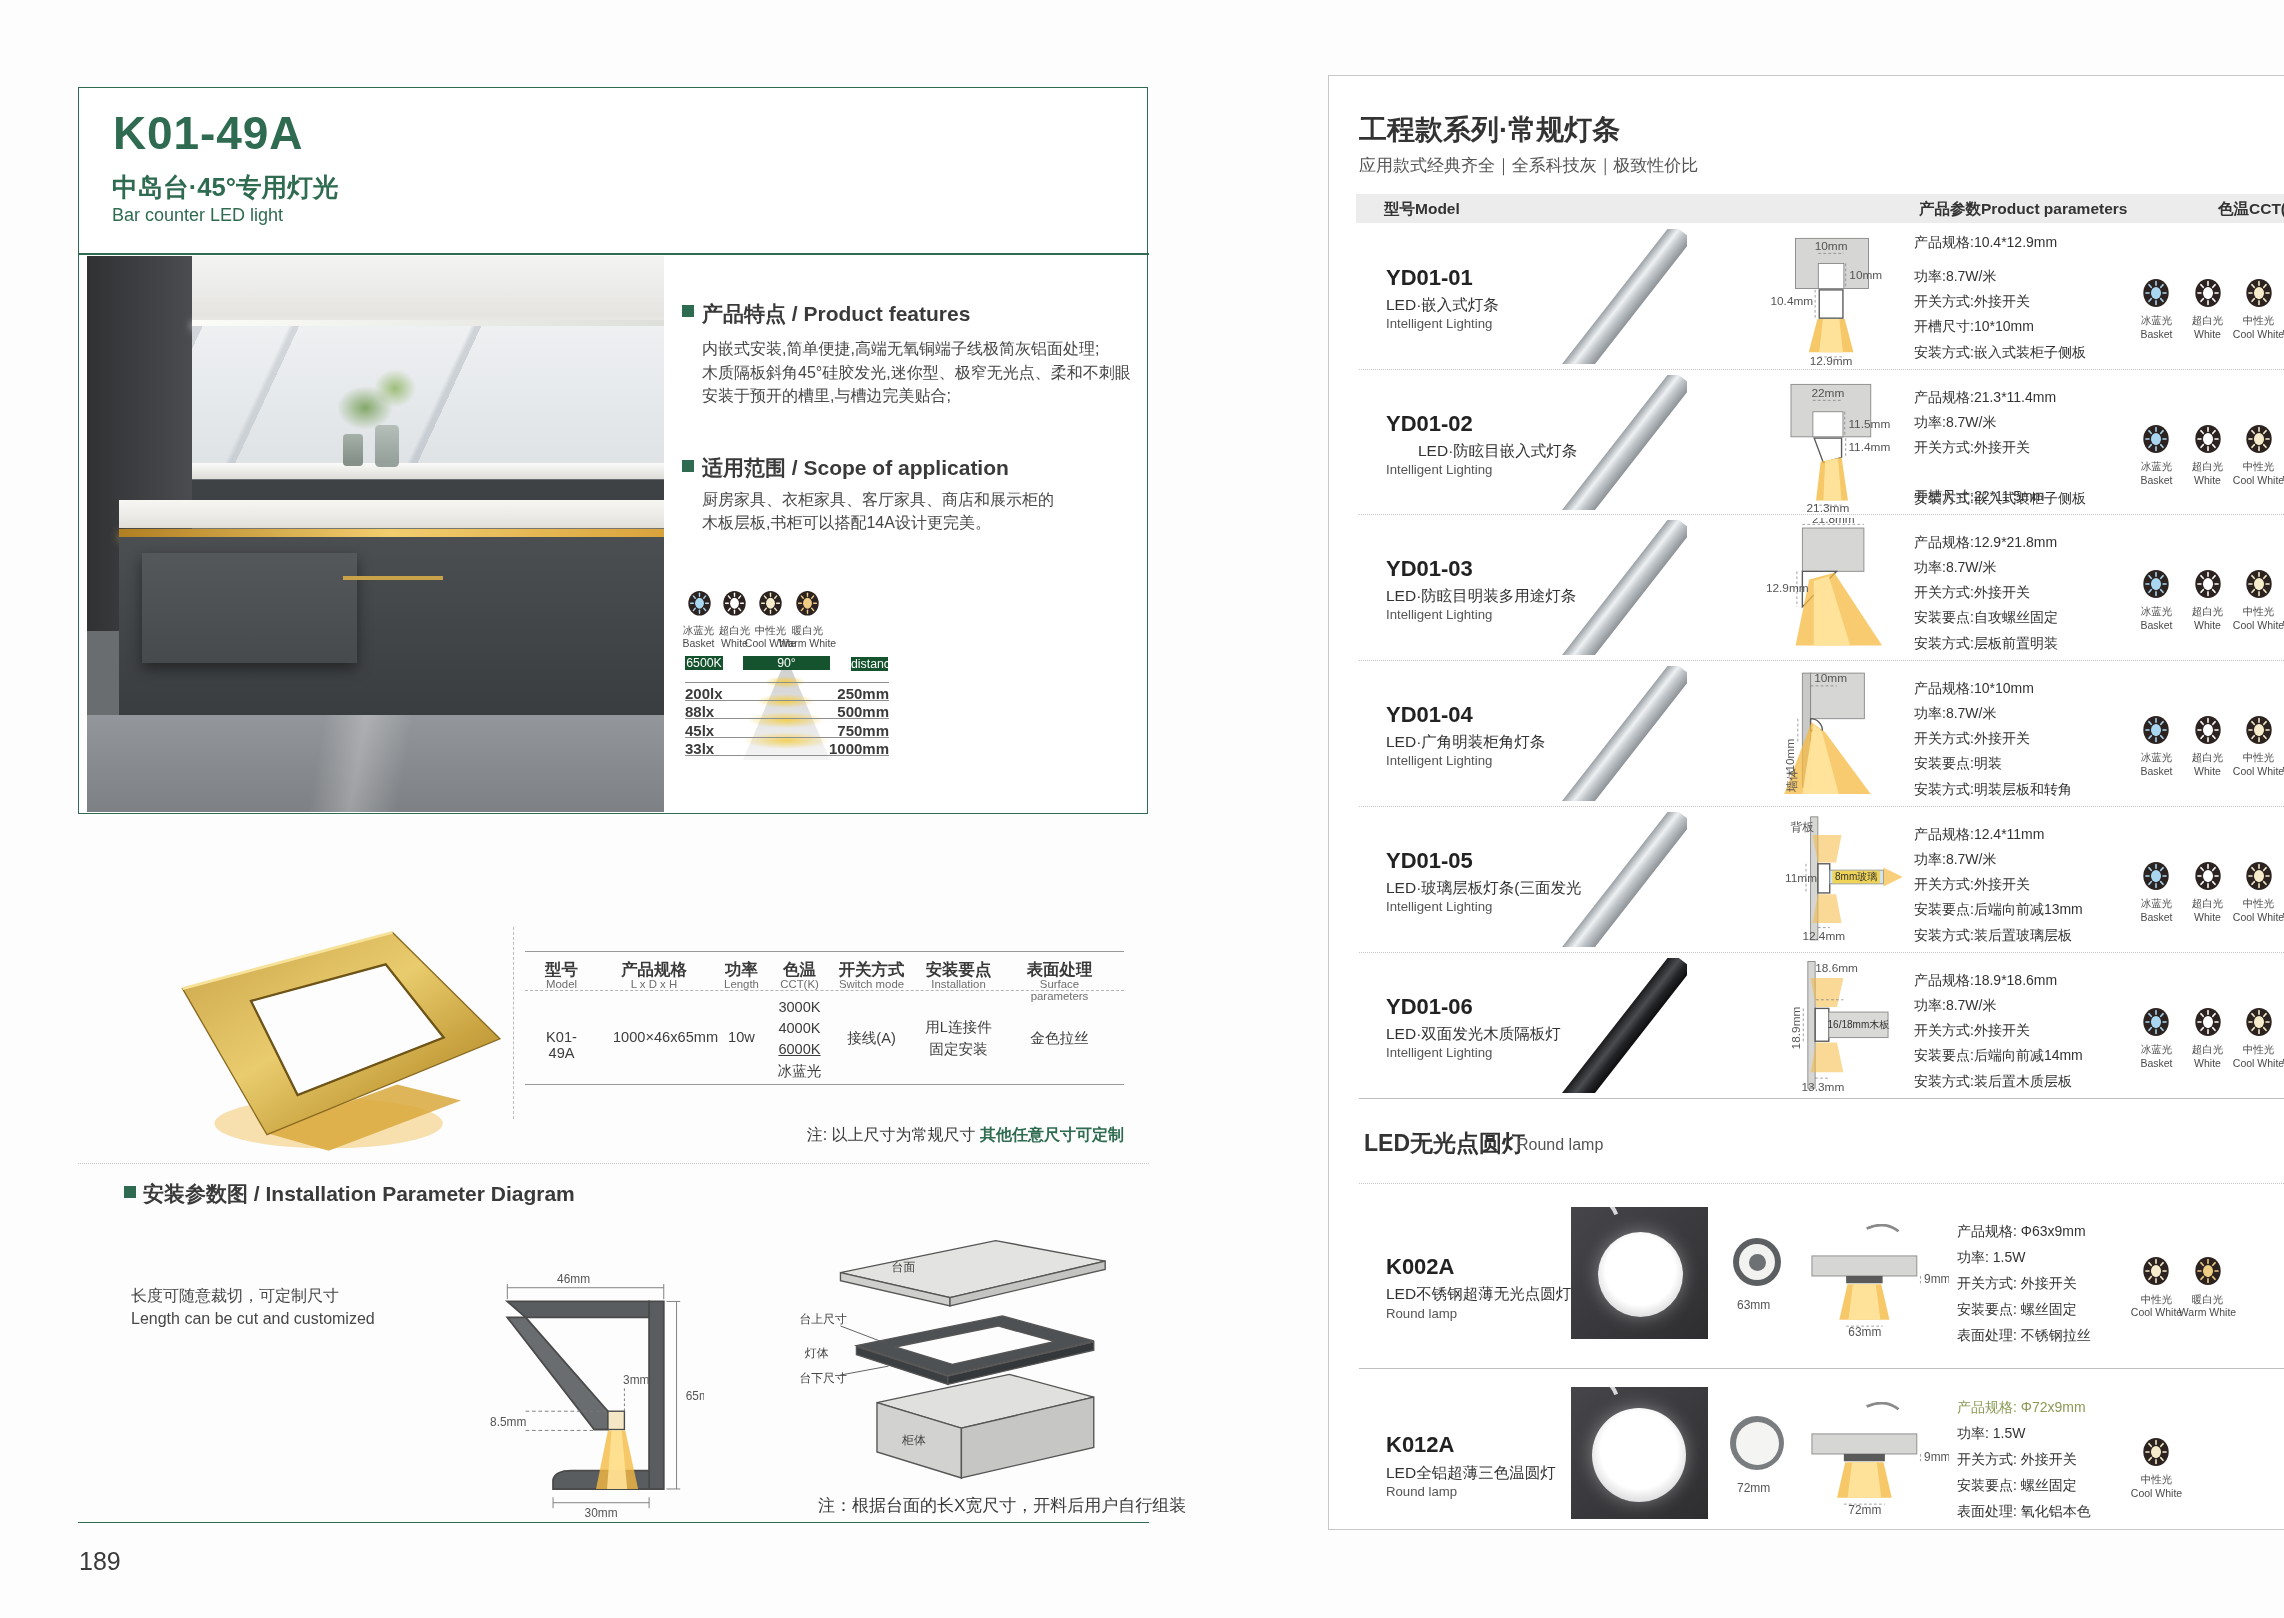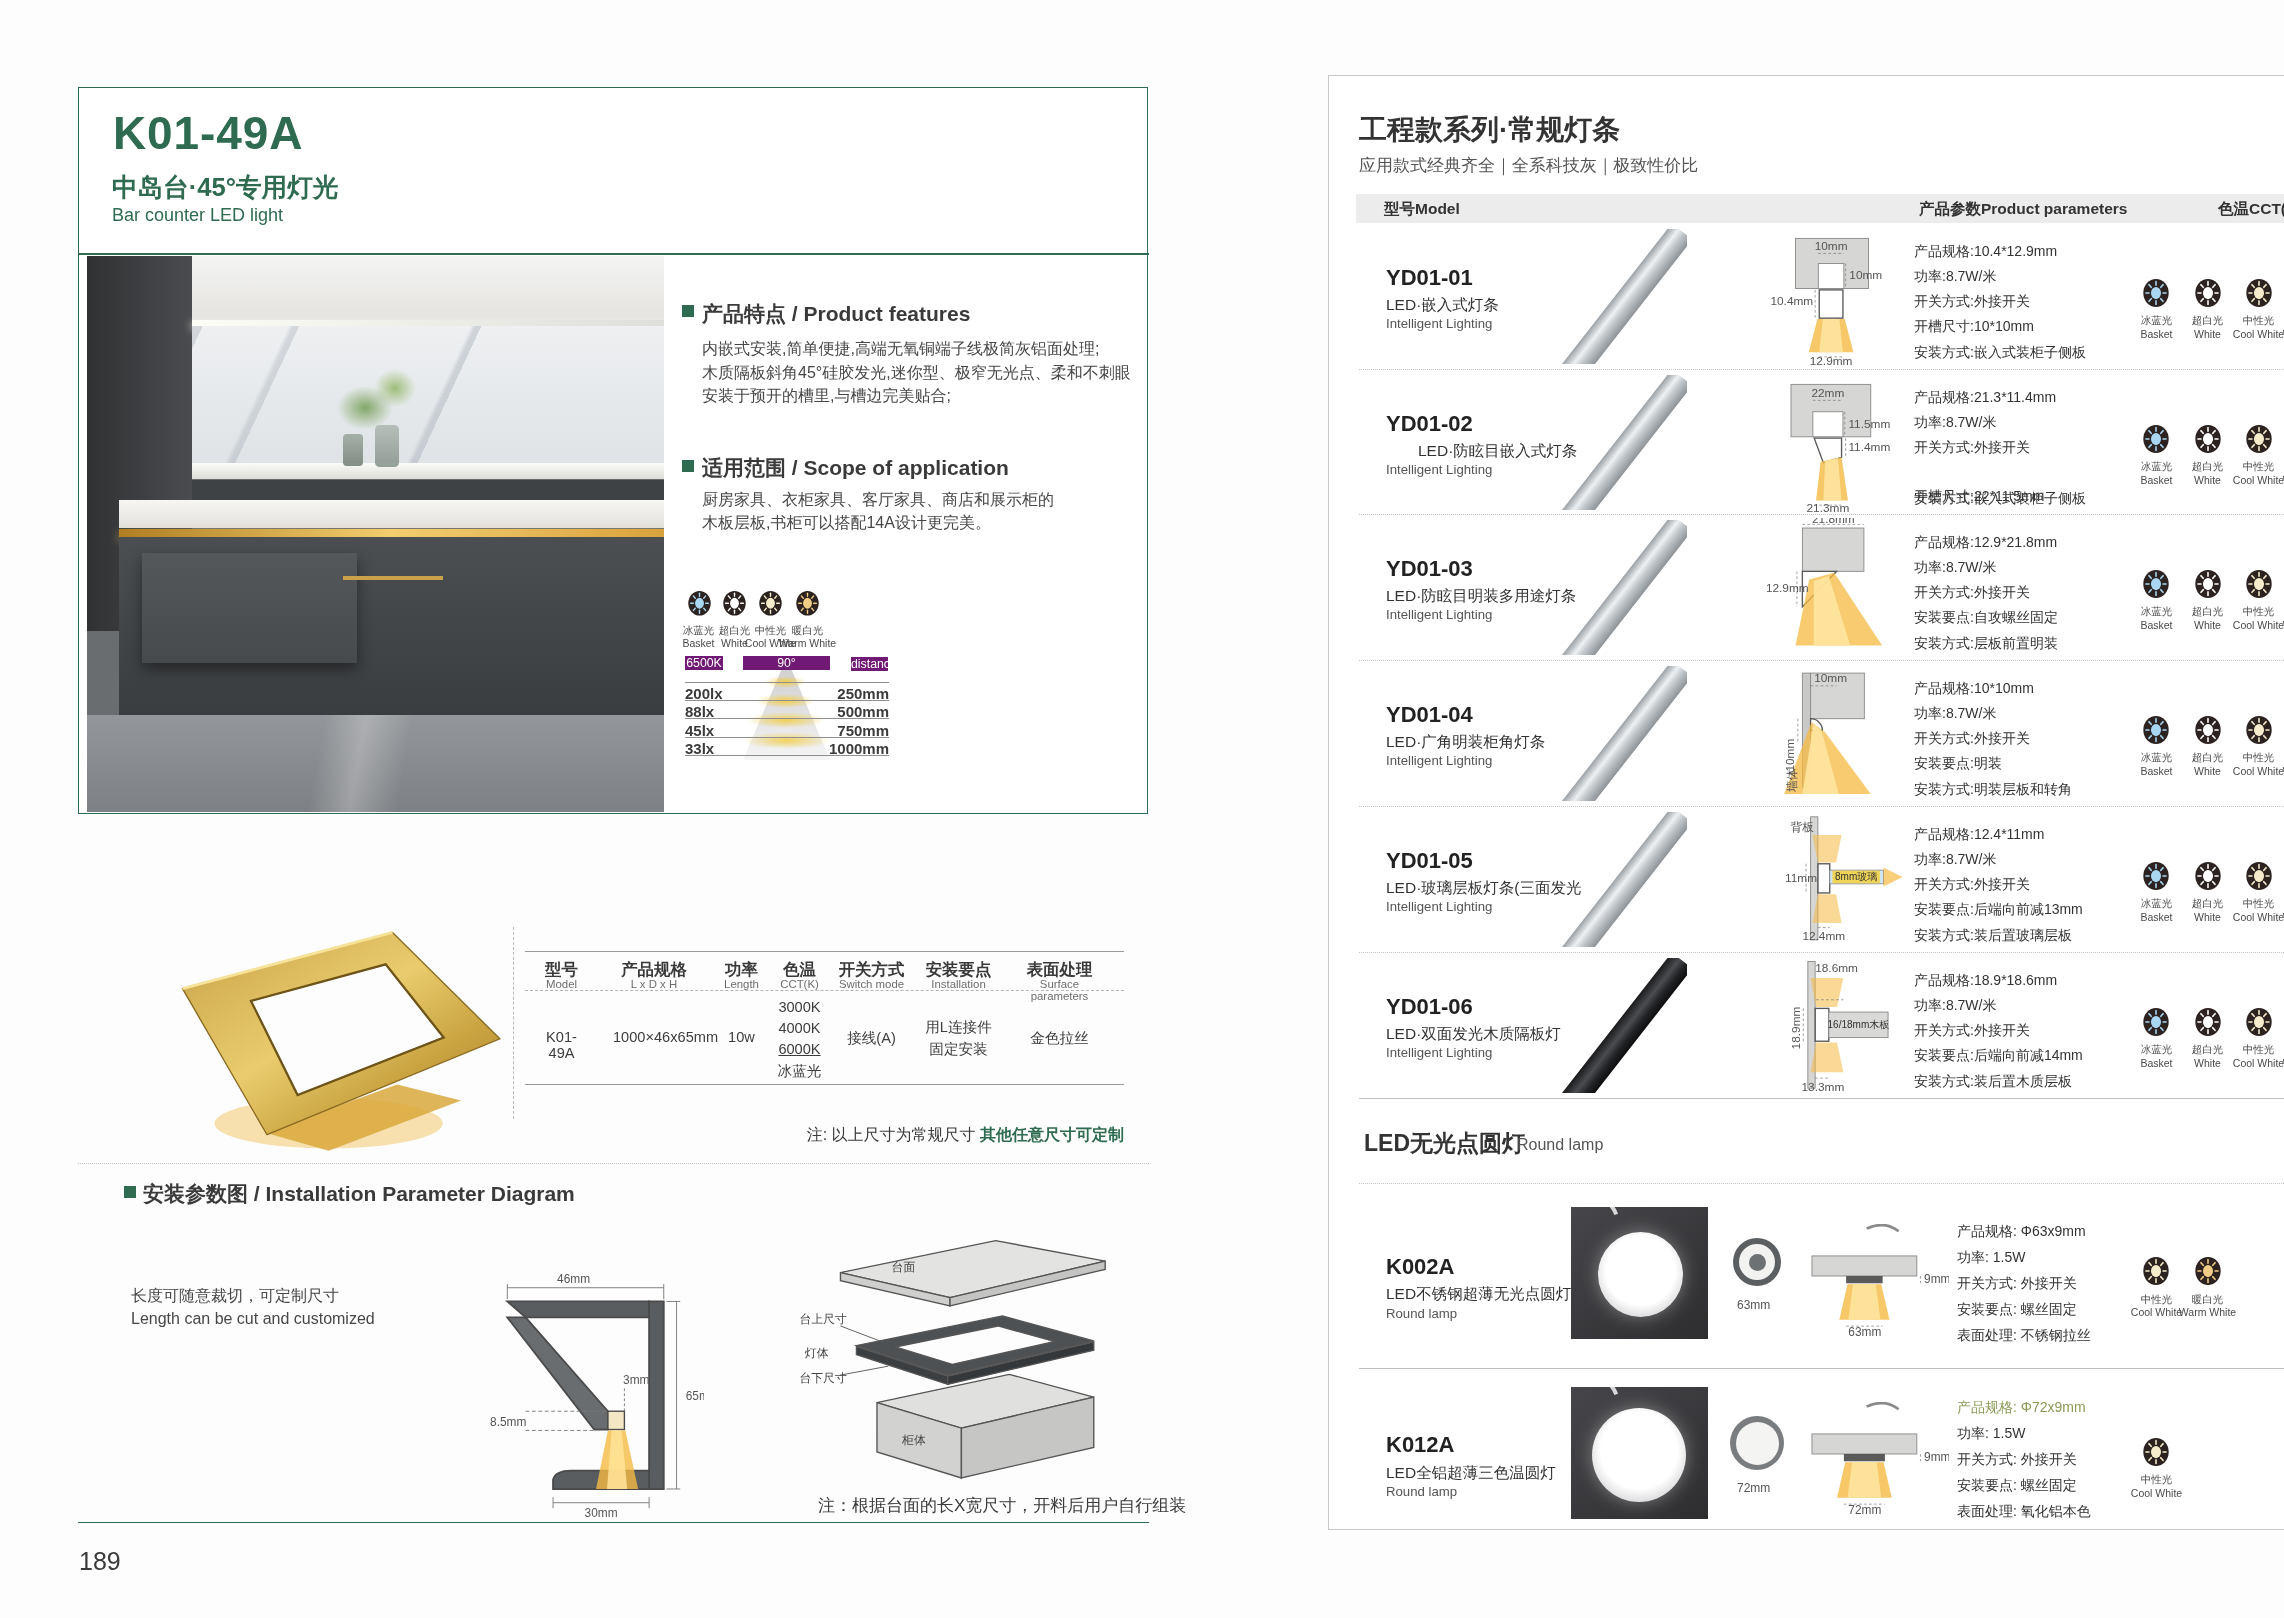--- a/index.html
+++ b/index.html
@@ -35,21 +35,21 @@
   .ph-vase{position:absolute;left:256px;top:178px;width:20px;height:32px;border-radius:3.7px;background:linear-gradient(#9aa79c,#6f7d72);opacity:.85;}
   .ph-vase2{position:absolute;left:288px;top:169px;width:24px;height:42px;border-radius:4.6px;background:linear-gradient(#aeb8b0,#84908a);opacity:.85;}
   .ph-plant{position:absolute;left:238px;top:105px;width:100px;height:78px;background:radial-gradient(closest-side at 40% 60%,rgba(120,160,90,.9),rgba(120,160,90,0) 70%),radial-gradient(closest-side at 70% 35%,rgba(150,185,110,.9),rgba(150,185,110,0) 70%);}
   
   .sec-head{font-size:21px;font-weight:bold;color:#3a3a3a;}
   .bullet{width:12px;height:12px;background:#2e6b50;}
   .feat-line{font-size:16px;color:#474747;}
   
   .cct-label{font-size:10.5px;color:#4a4a4a;text-align:center;width:73px;}
   
-  .badge{background:#701a75;color:#fff;text-align:center;font-size:12.3px;line-height:14px;height:14px;}
+  .badge{background:#14532d;color:#fff;text-align:center;font-size:12.3px;line-height:14px;height:14px;}
   .lux{font-size:15px;font-weight:bold;color:#3b3b3b;}
   .chart-line{height:0.9px;background:#8f8f8f;}
   
   .th-cn{font-size:16.4px;font-weight:bold;color:#3a3a3a;text-align:center;}
   .th-en{font-size:11.4px;color:#6d6d6d;text-align:center;}
   .td{font-size:14.6px;color:#3d3d3d;text-align:center;}
   .dash-v{border-left:1.4px dashed #bcbcbc;}
   
   .note-dark{font-size:16px;color:#3a3a3a;}
   .note-green{font-size:16px;font-weight:bold;color:#2e6b50;}
@@ -331,21 +331,21 @@
           <line x1="205" y1="80" x2="205" y2="135"></line>
         <line x1="138" y1="138" x2="138" y2="200"></line>
           <line x1="147" y1="285" x2="199" y2="285"></line>
       </g>
       <text class="sv-dim" x="173" y="50" text-anchor="middle">10mm</text>
       <text class="sv-dim" x="213" y="115">10mm</text>
       <text class="sv-dim" x="40" y="172">10.4mm</text>
       <text class="sv-dim" x="173" y="303" text-anchor="middle">12.9mm</text>
     </svg>
     <div class="abs yparams">
-      <div class="ypline" style="top:20px;">产品规格:10.4*12.9mm</div>
+      <div class="ypline" style="top:11px;">产品规格:10.4*12.9mm</div>
       <div class="ypline" style="top:45px;">功率:8.7W/米</div>
       <div class="ypline" style="top:70px;">开关方式:外接开关</div>
       <div class="ypline" style="top:95px;">开槽尺寸:10*10mm</div>
       <div class="ypline" style="top:121px;">安装方式:嵌入式装柜子侧板</div>
     </div>
     <svg class="abs" style="left:783px;top:55px;color:#a9d7f2;" width="28" height="30" viewBox="0 0 62 66">
         <use href="#sun"></use>
       </svg>
     <svg class="abs" style="left:835px;top:55px;color:#ffffff;" width="28" height="30" viewBox="0 0 62 66">
         <use href="#sun"></use>

